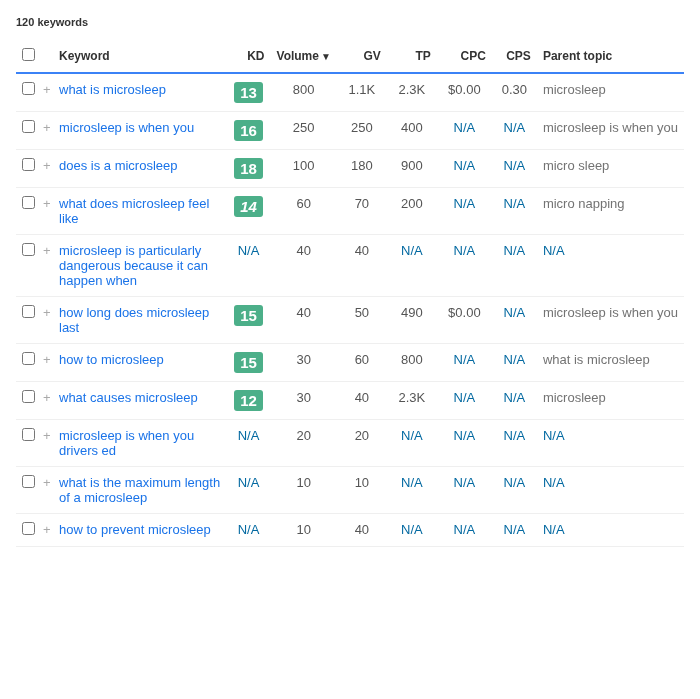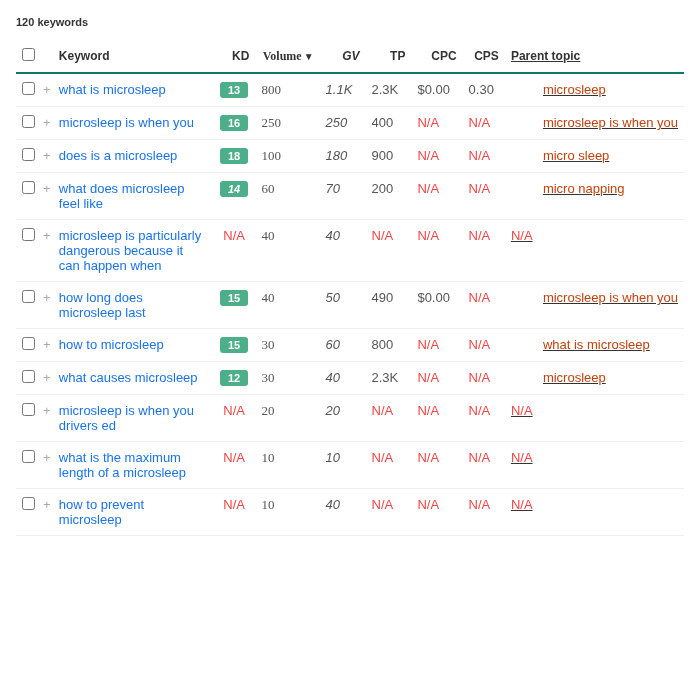--- a/index.html
+++ b/index.html
@@ -15,89 +15,88 @@
       font-size: 11px;
       font-weight: 600;
       color: #333;
       margin-bottom: 12px;
     }
     table {
       width: 100%;
       border-collapse: collapse;
     }
     thead tr {
-      border-bottom: 2px solid #0f766e;
+      border-bottom: 2px solid #3b82f6;
     }
     thead th {
       padding: 8px 6px;
       text-align: left;
       font-weight: 600;
       font-size: 12px;
       color: #333;
       white-space: nowrap;
     }
     thead th.num {
       text-align: right;
     }
     tbody tr {
       border-bottom: 1px solid #efefef;
     }
     tbody td {
       padding: 8px 6px;
       vertical-align: top;
     }
     tbody td.num {
-      text-align: left;
+      text-align: center;
       color: #555;
       white-space: nowrap;
     }
     .kd-badge {
       display: inline-block;
       background: #4caf89;
       color: #fff;
       font-weight: 600;
-      font-size: 11px;
+      font-size: 15px;
       border-radius: 3px;
       padding: 2px 6px;
       text-align: center;
       min-width: 28px;
     }
     .keyword-link {
       color: #1a73e8;
       text-decoration: none;
       cursor: pointer;
     }
     .parent-link {
-      color: #c2410c;
+      color: #737373;
       text-decoration: none;
       cursor: pointer;
       white-space: nowrap;
-      margin-left: 32px;
     }
     .na-text {
-      color: #ef4444;
+      color: #0369a1;
     }
     .checkbox-cell {
       width: 20px;
       padding-right: 2px;
     }
     .plus-cell {
       width: 16px;
       color: #aaa;
       cursor: pointer;
       padding-right: 2px;
     }
     .col-keyword { min-width: 160px; }
     .col-kd { width: 44px; text-align: right; }
-    .col-volume { width: 65px; text-align: right; font-family: Liberation Serif, serif; }
-    .col-gv { width: 50px; text-align: right; font-style: italic; }
+    .col-volume { width: 65px; text-align: right; }
+    .col-gv { width: 50px; text-align: right; }
     .col-tp { width: 50px; text-align: right; }
     .col-cpc { width: 55px; text-align: right; }
     .col-cps { width: 45px; text-align: right; }
-    .col-parent { min-width: 110px; text-decoration: underline; }
+    .col-parent { min-width: 110px; }
     .sort-arrow {
       font-size: 10px;
       margin-left: 2px;
     }
     input[type="checkbox"] {
       width: 13px;
       height: 13px;
       cursor: pointer;
     }
   </style>

